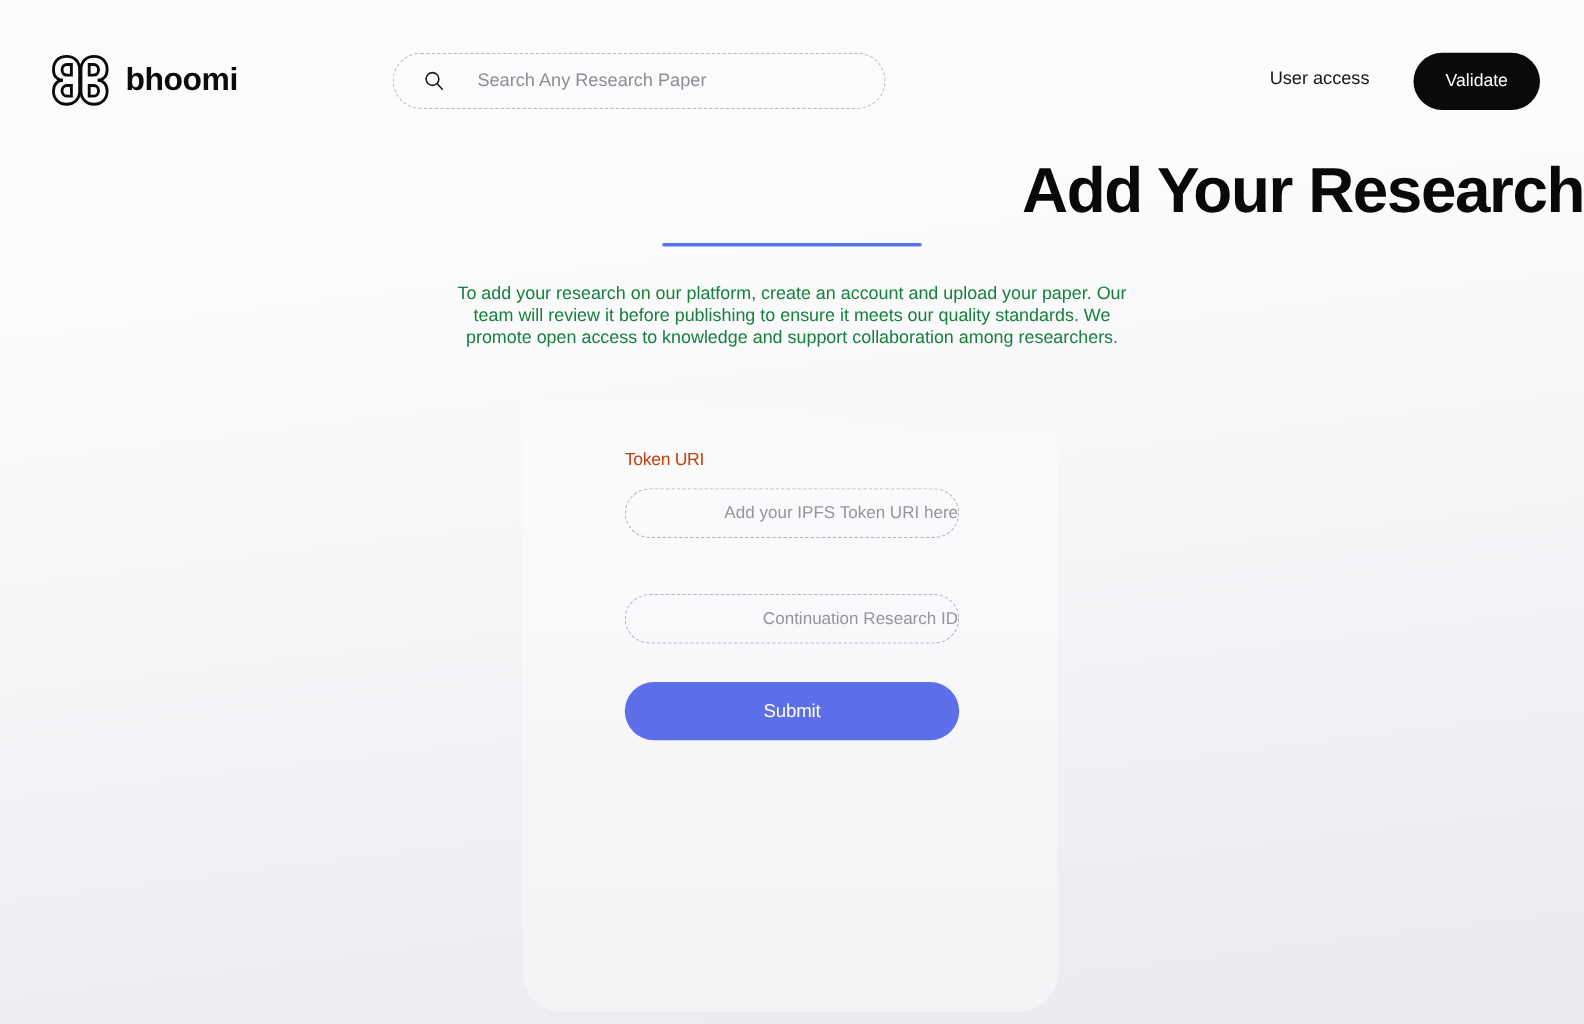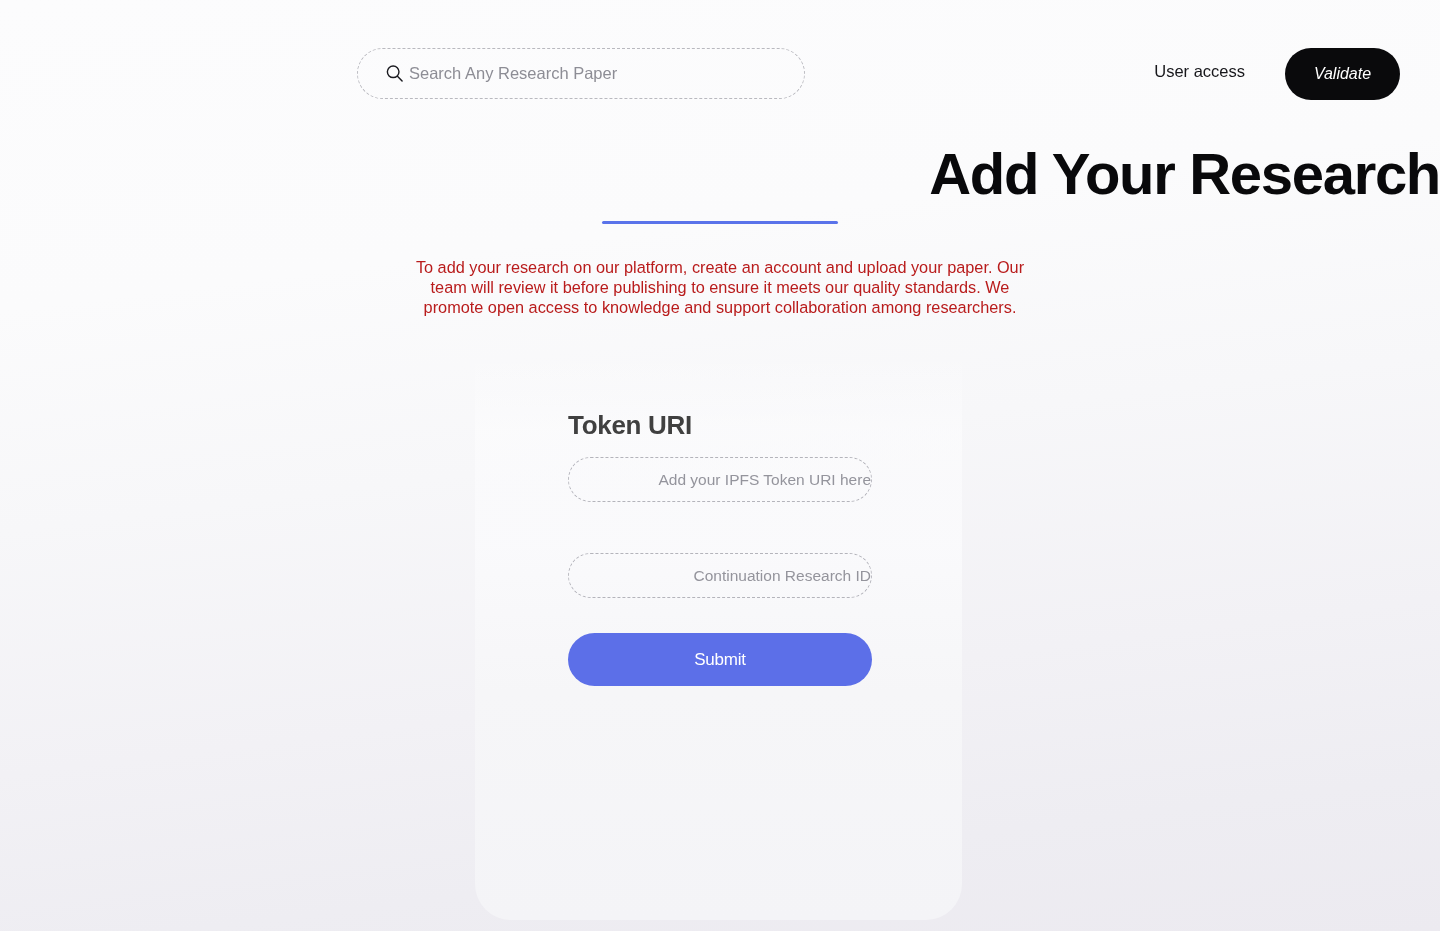--- a/index.html
+++ b/index.html
@@ -51,21 +51,21 @@
     position: absolute;
     left: 357px;
     top: 48px;
     width: 448px;
     height: 51px;
     border: 1.4px dashed #b9b9bf;
     border-radius: 26px;
     display: flex;
     align-items: center;
     padding-left: 27px;
-    gap: 5px;
+    gap: 30px;
     background: transparent;
   }
   .search-icon { width: 19px; height: 19px; flex: 0 0 auto; display: block; }
   .search-input {
     border: 0; outline: 0; background: transparent;
     font-family: "Liberation Sans", sans-serif;
     font-size: 16.5px;
     color: #3d3d42;
     width: 340px;
     height: 100%;
@@ -88,21 +88,20 @@
     top: 48px;
     width: 115px;
     height: 52px;
     border: 0;
     border-radius: 26px;
     background: #0a0a0c;
     color: #ffffff;
     font-family: "Liberation Sans", sans-serif;
     font-size: 16px;
     cursor: pointer;
-    font-style: italic;
   }
 
   
   .hero {
     position: absolute;
     top: 142px; left: 0;
     width: 1440px;
     text-align: center;
   }
   .page-title {
@@ -118,21 +117,21 @@
     height: 2.6px;
     background: #5a73ea;
     margin: 14px auto 0;
     border-radius: 2px;
   }
   .intro {
     margin: 33px auto 0;
     width: 640px;
     font-size: 16.3px;
     line-height: 20.2px;
-    color: #b91c1c;
+    color: #15803d;
   }
 
   
   .form-card {
     position: absolute;
     left: 475px;
     top: 352px;
     width: 487px;
     height: 568px;
     border-radius: 0 0 36px 36px;
@@ -146,24 +145,24 @@
 
   .form-inner {
     position: absolute;
     left: 568px;
     top: 410px;
     width: 304px;
   }
 
   .field { margin-bottom: 0; }
   .field-label {
-    font-size: 26px;
-    font-weight: 700;
+    font-size: 16px;
+    font-weight: 400;
     letter-spacing: -0.3px;
-    color: #404040;
+    color: #c2410c;
     display: block;
   }
   .field-input {
     margin-top: 16px;
     width: 304px;
     height: 45px;
     border: 1.3px dashed #b4b4bb;
     border-radius: 23px;
     background: transparent;
     font-family: "Liberation Sans", sans-serif;
@@ -188,20 +187,34 @@
     font-size: 17px;
     letter-spacing: -0.2px;
     cursor: pointer;
   }
 </style>
 </head>
 <body>
 
 <div class="header">
 
+  <div class="brand">
+    <svg class="brand-mark" viewBox="0 0 54 52">
+      <g fill="none" stroke="#0b0b0d" stroke-width="2.6">
+        <path d="M14.5 4.2 C7.3 4.2 2.6 9.3 2.6 16.3 C2.6 22.2 6.2 26 11.3 26 C6.2 26 2.6 29.8 2.6 35.7 C2.6 42.7 7.3 47.8 14.5 47.8 C21.7 47.8 26.4 42.7 26.4 35.7 L26.4 16.3 C26.4 9.3 21.7 4.2 14.5 4.2 Z"></path>
+        <path d="M39.5 4.2 C46.7 4.2 51.4 9.3 51.4 16.3 C51.4 22.2 47.8 26 42.7 26 C47.8 26 51.4 29.8 51.4 35.7 C51.4 42.7 46.7 47.8 39.5 47.8 C32.3 47.8 27.6 42.7 27.6 35.7 L27.6 16.3 C27.6 9.3 32.3 4.2 39.5 4.2 Z"></path>
+        <path d="M14.9 11.6 C12.2 11.6 10.4 13.6 10.4 16.5 C10.4 19.4 12.2 21.3 14.9 21.3 L18.9 21.3 L18.9 11.6 Z"></path>
+        <path d="M14.9 30.7 C12.2 30.7 10.4 32.6 10.4 35.5 C10.4 38.4 12.2 40.4 14.9 40.4 L18.9 40.4 L18.9 30.7 Z"></path>
+        <path d="M39.1 11.6 C41.8 11.6 43.6 13.6 43.6 16.5 C43.6 19.4 41.8 21.3 39.1 21.3 L35.1 21.3 L35.1 11.6 Z"></path>
+        <path d="M39.1 30.7 C41.8 30.7 43.6 32.6 43.6 35.5 C43.6 38.4 41.8 40.4 39.1 40.4 L35.1 40.4 L35.1 30.7 Z"></path>
+        <path d="M26.4 23 L27.6 23 M26.4 29 L27.6 29"></path>
+      </g>
+    </svg>
+    <span class="brand-name">bhoomi</span>
+  </div>
 
   <div class="searchbar">
     <svg class="search-icon" viewBox="0 0 20 20">
       <circle cx="8.6" cy="8.2" r="6.1" fill="none" stroke="#1b1b20" stroke-width="1.5"></circle>
       <line x1="13.1" y1="12.8" x2="18" y2="18" stroke="#1b1b20" stroke-width="1.5" stroke-linecap="round"></line>
     </svg>
     <input class="search-input" type="text" placeholder="Search Any Research Paper" style="">
   </div>
 
   <div class="user-profile">User access</div>

